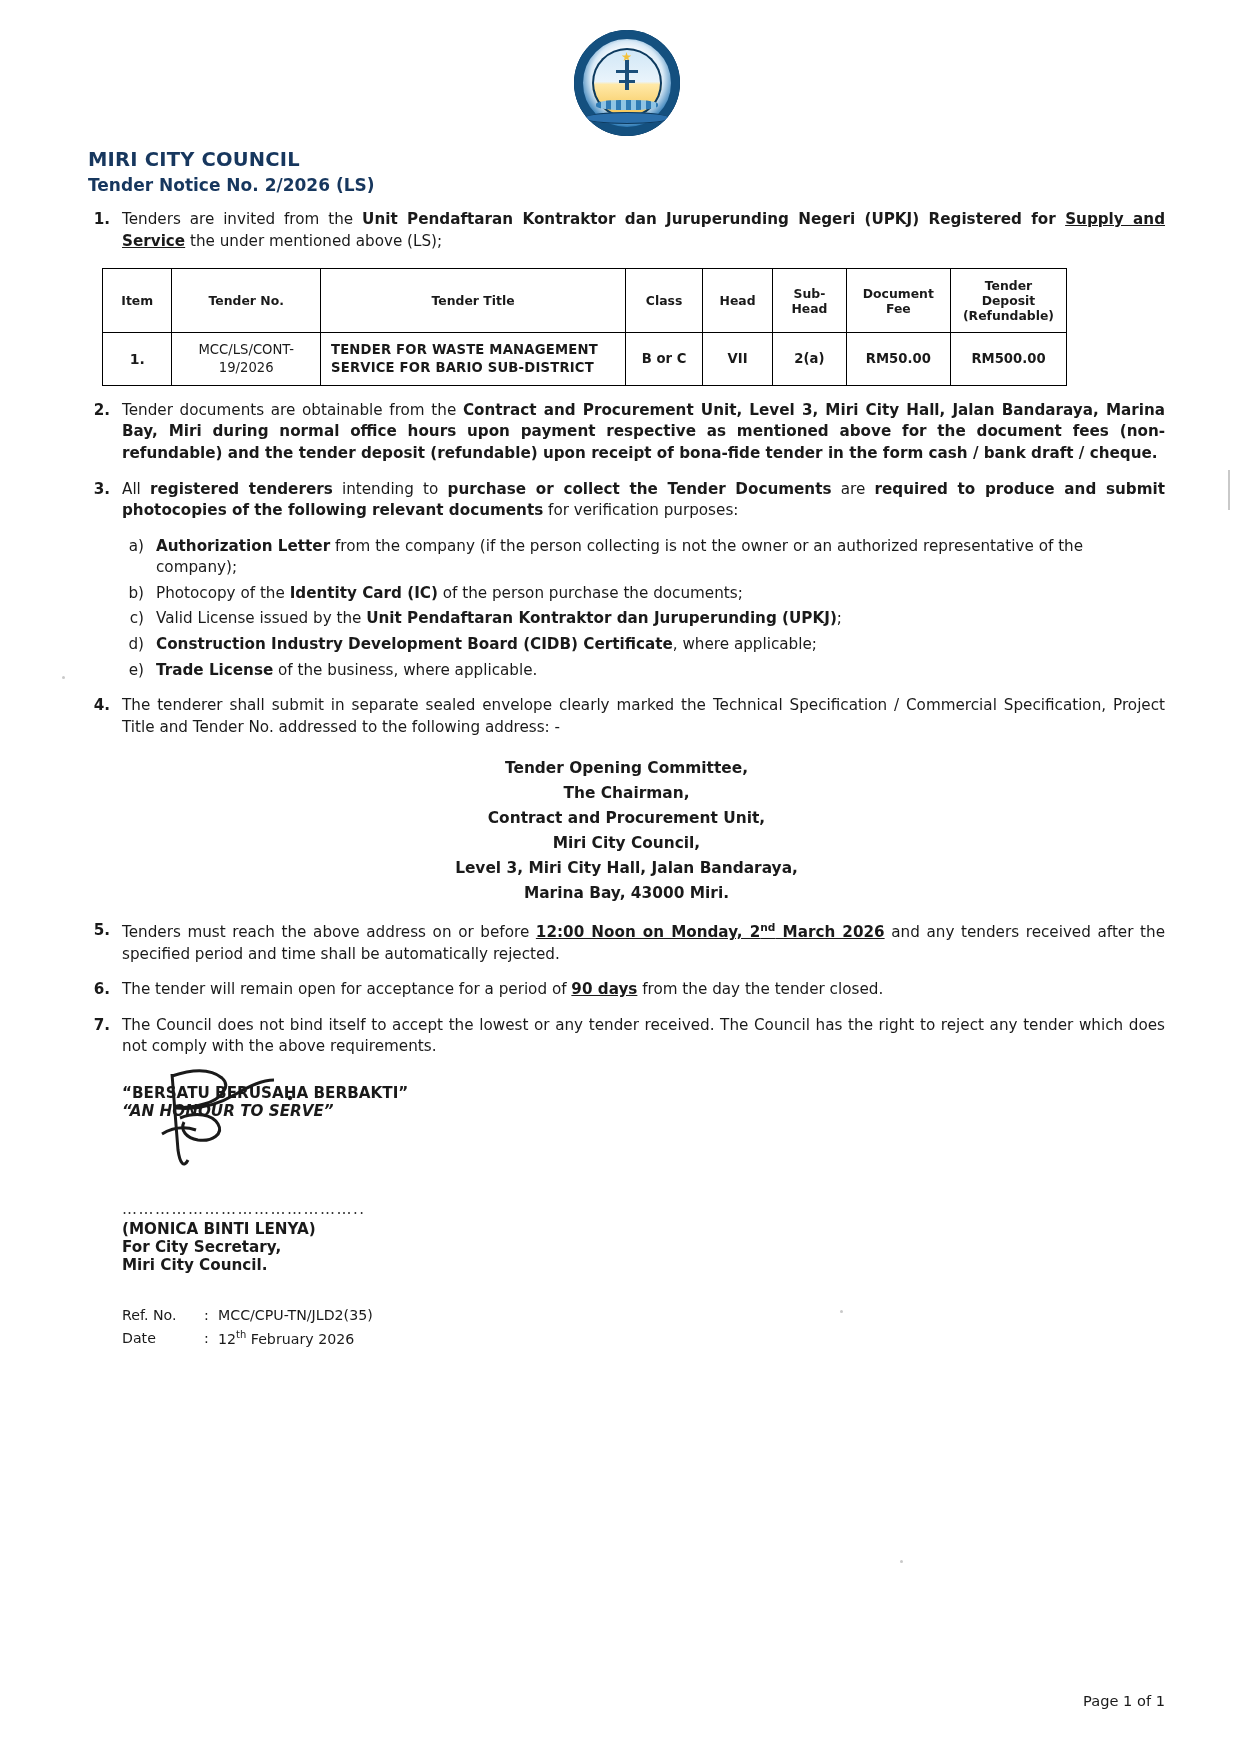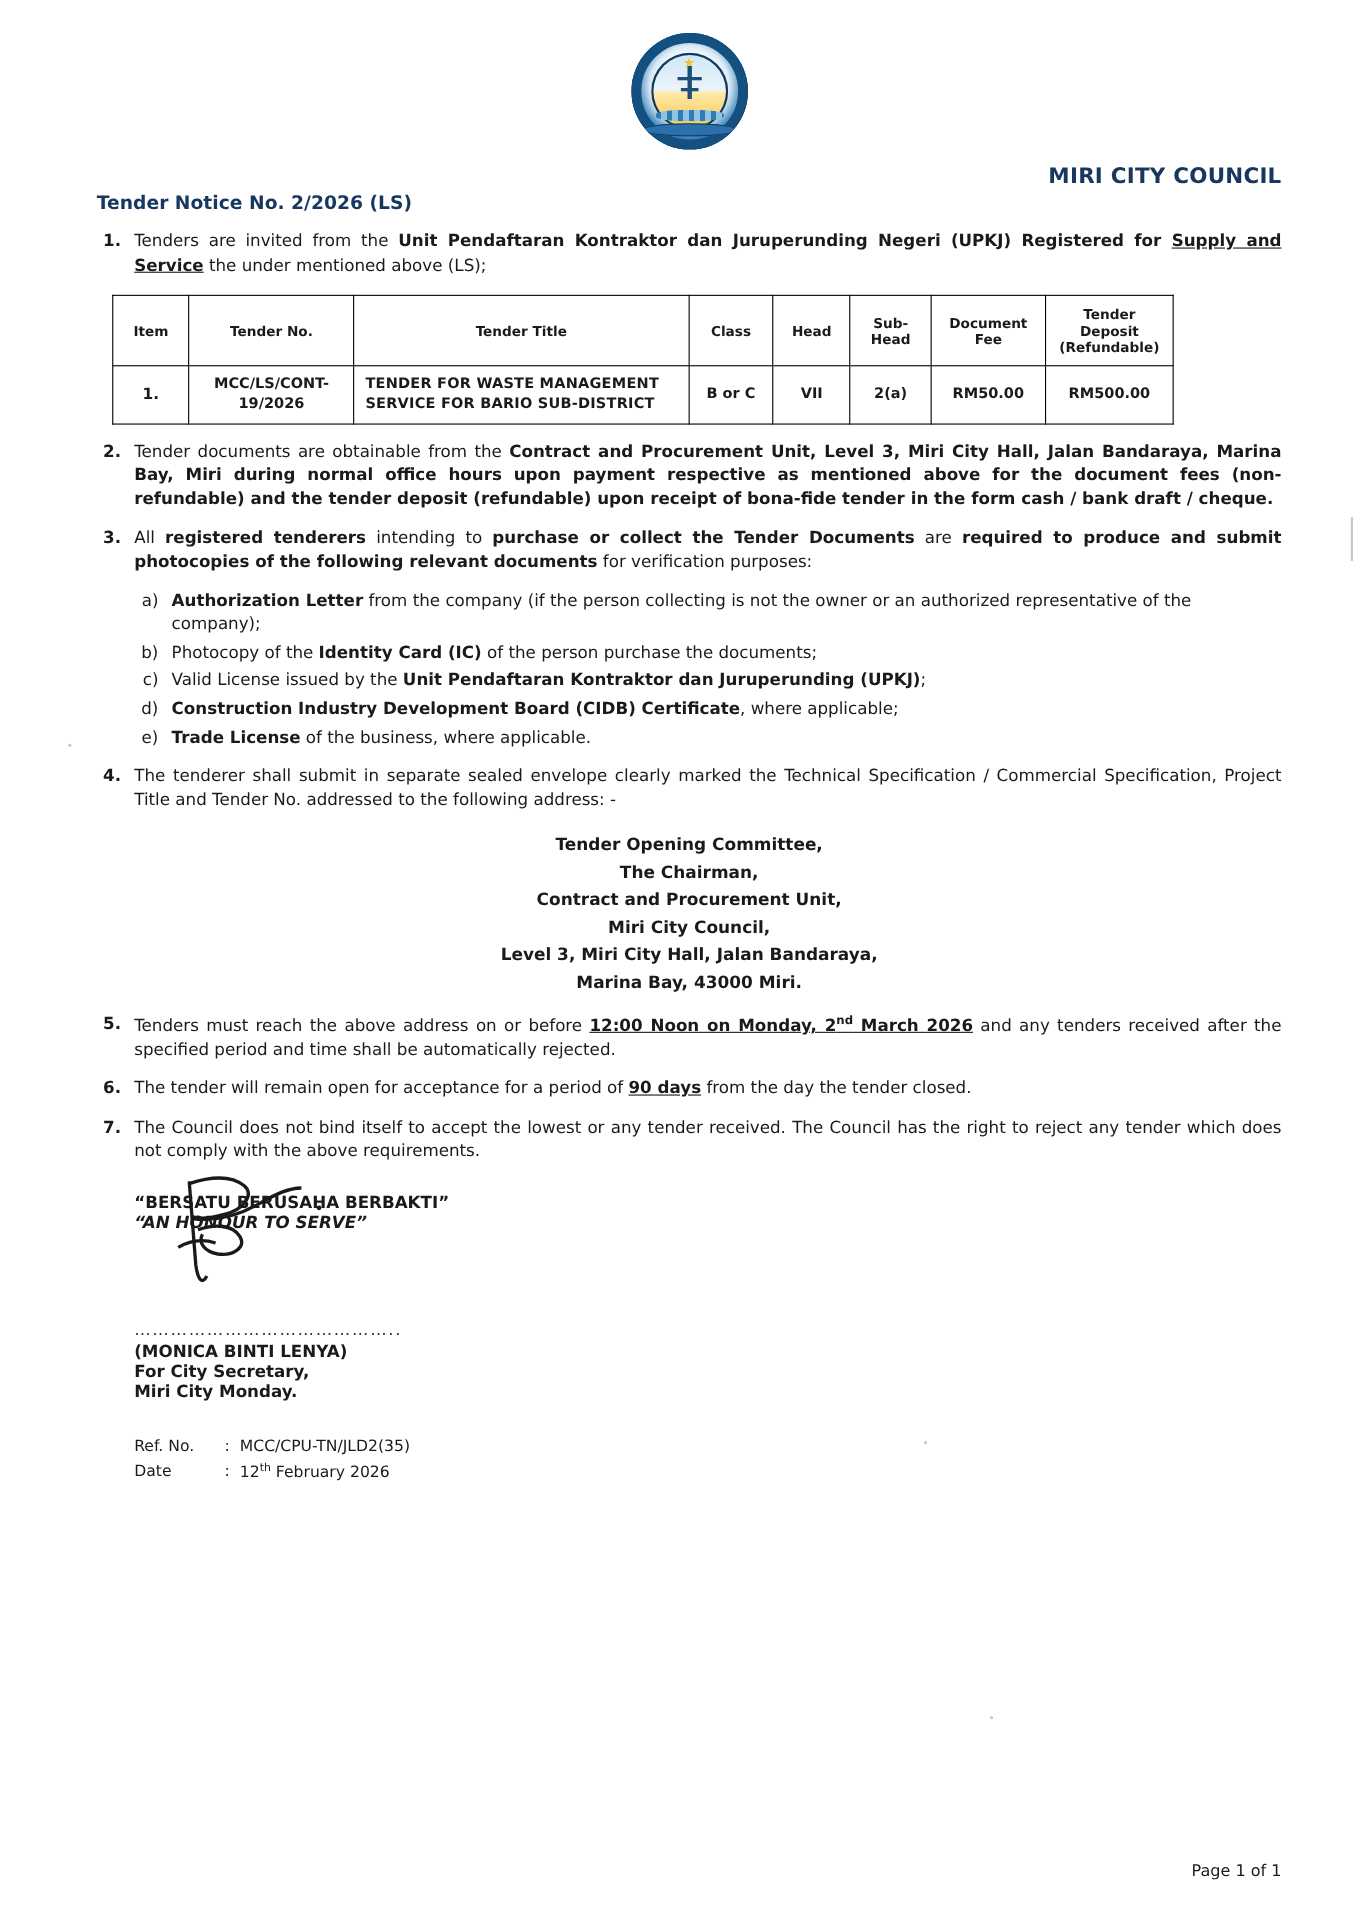--- a/index.html
+++ b/index.html
@@ -97,21 +97,21 @@
     position: absolute;
     left: 50%;
     top: 22px;
     margin-left: -5px;
     width: 10px; height: 10px;
     background: #f3c13a;
     clip-path: polygon(50% 0%, 61% 35%, 98% 35%, 68% 57%, 79% 91%, 50% 70%, 21% 91%, 32% 57%, 2% 35%, 39% 35%);
   }
 
   .org-title {
-    text-align: right;
+    text-align: left;
     font-size: 19.5px;
     font-weight: bold;
     color: #17375e;
     margin-top: 12px;
     letter-spacing: .2px;
   }
   .org-subtitle {
     font-size: 17px;
     font-weight: bold;
     color: #17375e;
@@ -160,21 +160,21 @@
   }
   table.tender td.title {
     text-align: left;
     font-weight: bold;
     font-size: 13.2px;
     padding: 8px 10px;
     line-height: 1.35;
     letter-spacing: .2px;
   }
   table.tender td.tno {
-    font-weight: bold;
+    font-weight: normal;
     font-size: 13.2px;
     line-height: 1.35;
   }
   table.tender td.cell-b {
     font-weight: bold;
     font-size: 13.2px;
   }
   table.tender td.item {
     font-weight: bold;
     font-size: 14px;
@@ -400,21 +400,21 @@
         <path d="M22,12 C40,6 60,4 72,14 C82,23 70,36 54,40 C40,44 30,44 24,42" fill="none" stroke="#1a1a1a" stroke-width="3"></path>
         <path d="M26,44 C46,46 66,42 86,30 C100,22 112,16 124,16" fill="none" stroke="#1a1a1a" stroke-width="3"></path>
         <path d="M30,54 C46,48 62,50 68,60 C74,70 62,78 48,76 C36,74 30,66 34,58" fill="none" stroke="#1a1a1a" stroke-width="3"></path>
         <path d="M12,70 C22,64 34,62 46,66" fill="none" stroke="#1a1a1a" stroke-width="3"></path>
         <circle cx="140" cy="34" r="2.2" fill="#1a1a1a"></circle>
       </svg>
     </div>
     <div class="sig-dots">……………………………………..</div>
     <div class="sig-name">(MONICA BINTI LENYA)</div>
     <div class="sig-role">For City Secretary,</div>
-    <div class="sig-org">Miri City Monday.</div>
+    <div class="sig-org">Miri City Council.</div>
   </div>
 
   <div class="refblock">
     <div class="r">
       <div class="k">Ref. No.</div>
       <div class="c">:</div>
       <div>MCC/CPU-TN/JLD2(35)</div>
     </div>
     <div class="r">
       <div class="k">Date</div>

